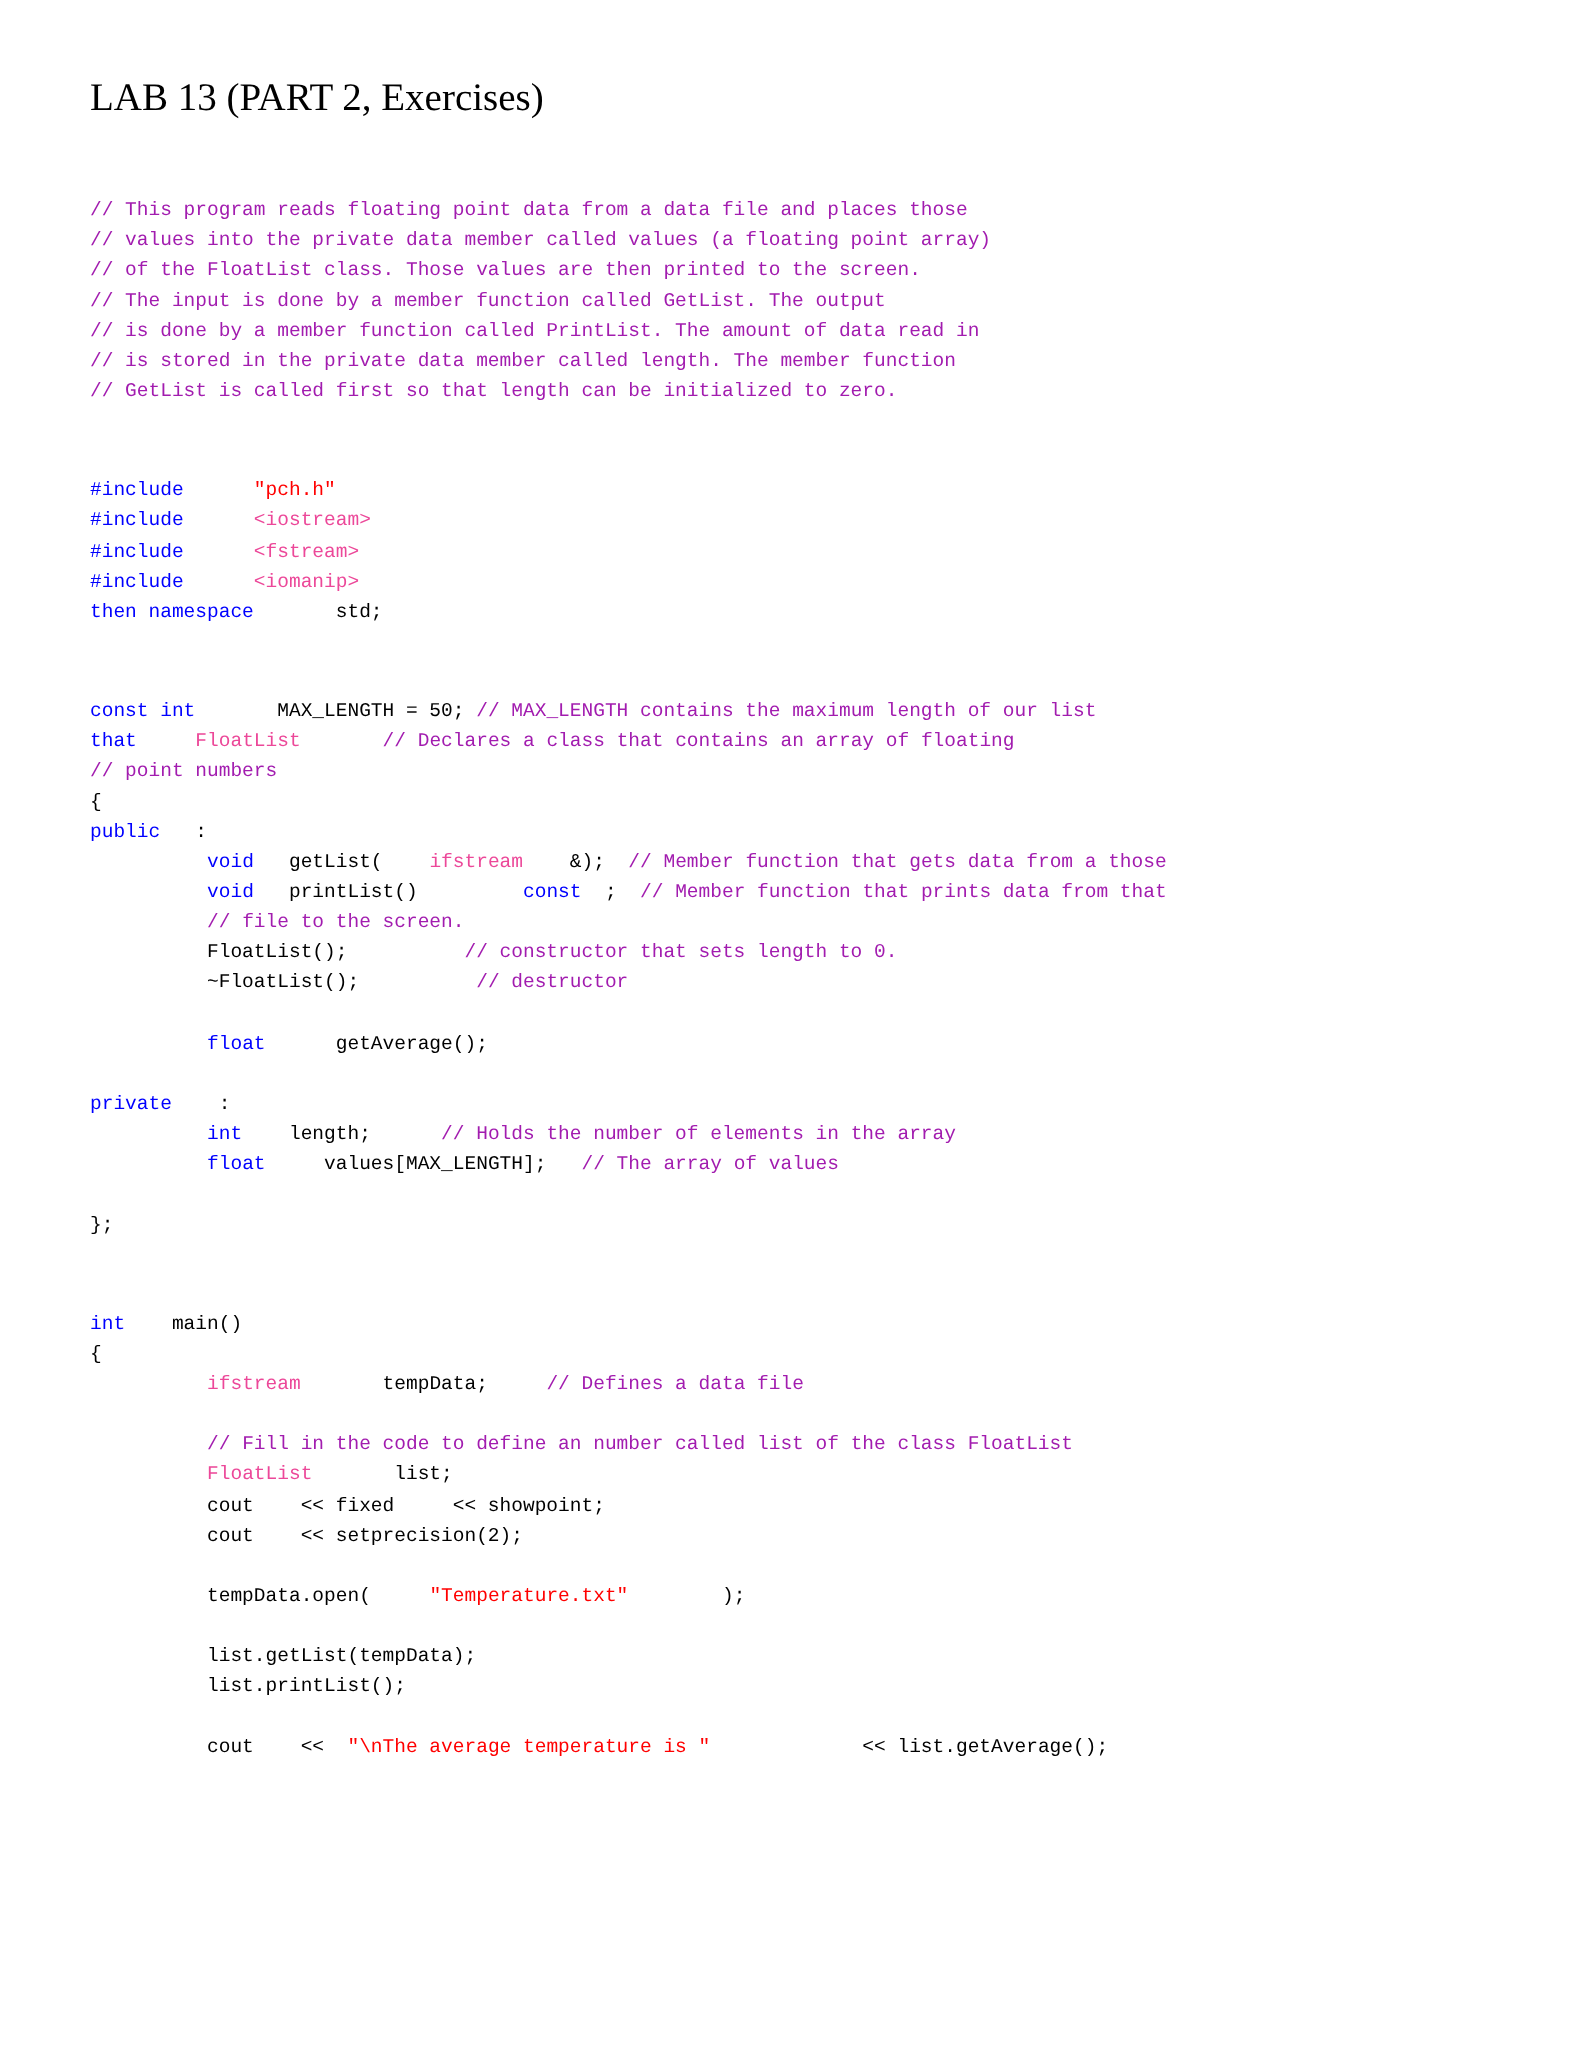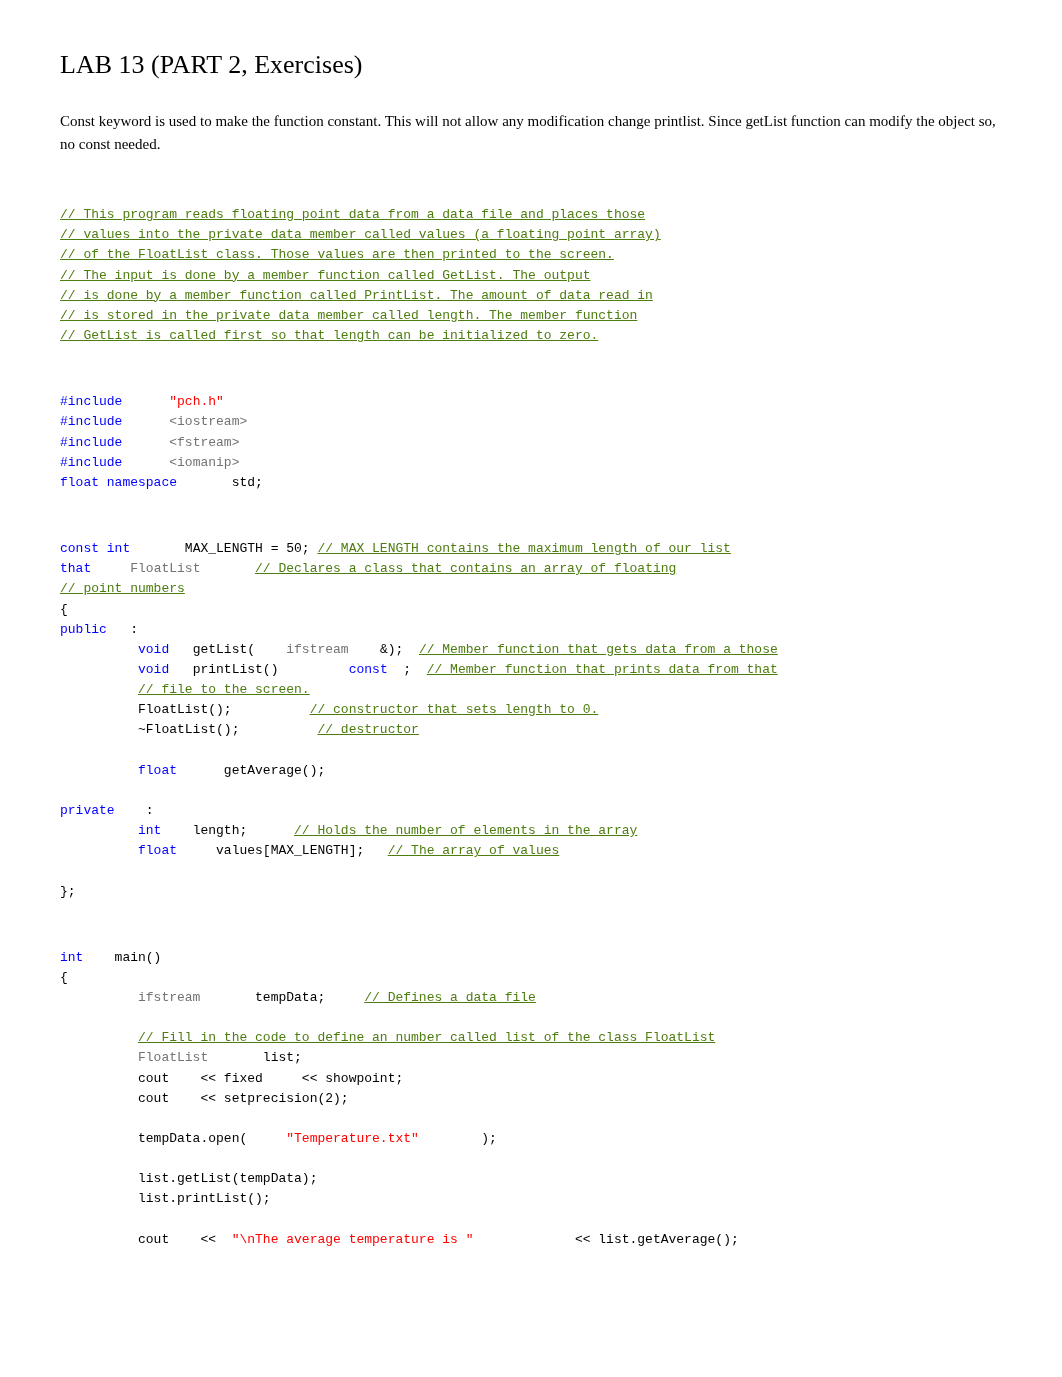--- a/index.html
+++ b/index.html
@@ -45,52 +45,51 @@
       margin-bottom: 10px;
       white-space: pre;
     }
 
     .section-divider {
       margin-bottom: 28px;
     }
 
     
     .c-blue { color: #0000ff; }
-    .c-teal { color: #737373; }
+    .c-teal { color: #ec4899; }
     .c-red { color: #ff0000; }
-    .c-comment { color: #4d7c0f; text-decoration: underline; }
+    .c-comment { color: #a21caf; }
   </style>
 </head>
 <body>
 
 <h1 class="page-title">LAB 13 (PART 2, Exercises)</h1>
 
 <div class="section-divider">
-  <p class="prose">Const keyword is used to make the function constant. This will not allow any modification change printlist. Since getList function can modify the object so, no const needed.</p>
 </div>
 
 <div>
 
   <div class="code-block">
 <span class="c-comment">// This program reads floating point data from a data file and places those
 // values into the private data member called values (a floating point array)
 // of the FloatList class. Those values are then printed to the screen.
 // The input is done by a member function called GetList. The output
 // is done by a member function called PrintList. The amount of data read in
 // is stored in the private data member called length. The member function
 // GetList is called first so that length can be initialized to zero.</span></div>
 
   <div style="height:16px;"></div>
 
   <div class="code-block">
 <span class="c-blue">#include</span>      <span class="c-red">"pch.h"</span>
 <span class="c-blue">#include</span>      <span class="c-teal">&lt;iostream&gt;</span>
 <span class="c-blue">#include</span>      <span class="c-teal">&lt;fstream&gt;</span>
 <span class="c-blue">#include</span>      <span class="c-teal">&lt;iomanip&gt;</span>
-<span class="c-blue">float namespace</span>       std;</div>
+<span class="c-blue">then namespace</span>       std;</div>
 
   <div style="height:16px;"></div>
 
   <div class="code-block">
 <span class="c-blue">const int</span>       MAX_LENGTH = 50; <span class="c-comment">// MAX_LENGTH contains the maximum length of our list</span>
 <span class="c-blue">that</span>     <span class="c-teal">FloatList</span>       <span class="c-comment">// Declares a class that contains an array of floating</span>
 <span class="c-comment">// point numbers</span>
 {
 <span class="c-blue">public</span>   :
           <span class="c-blue">void</span>   getList(    <span class="c-teal">ifstream</span>    &amp;);  <span class="c-comment">// Member function that gets data from a those</span>

